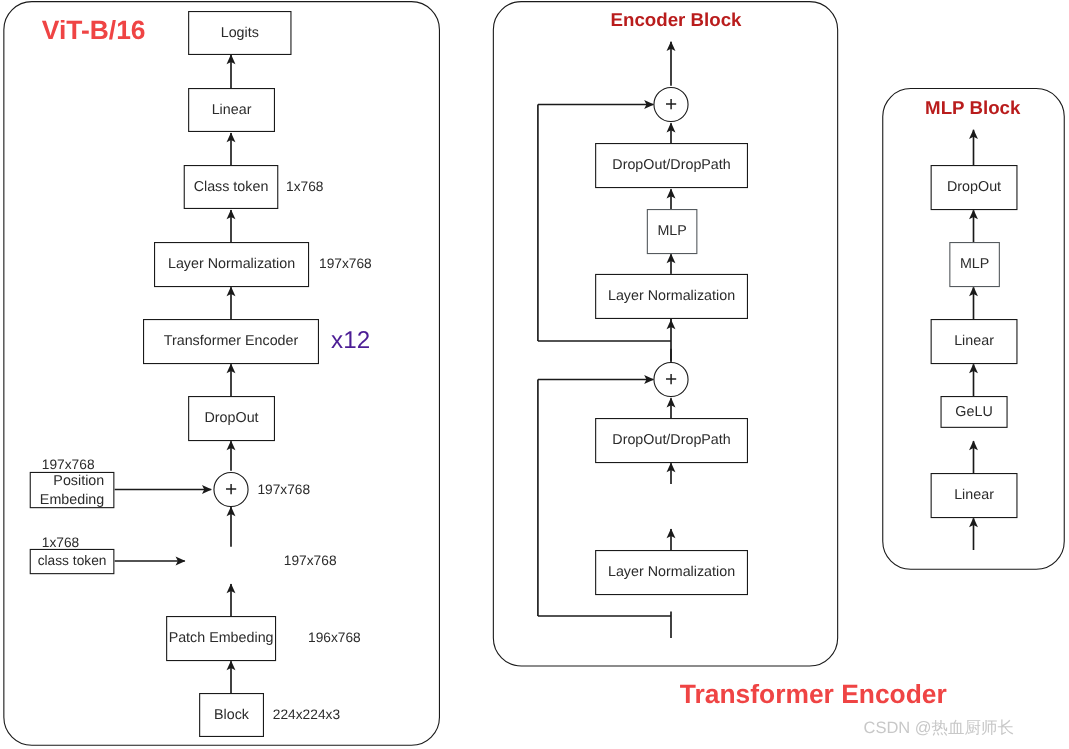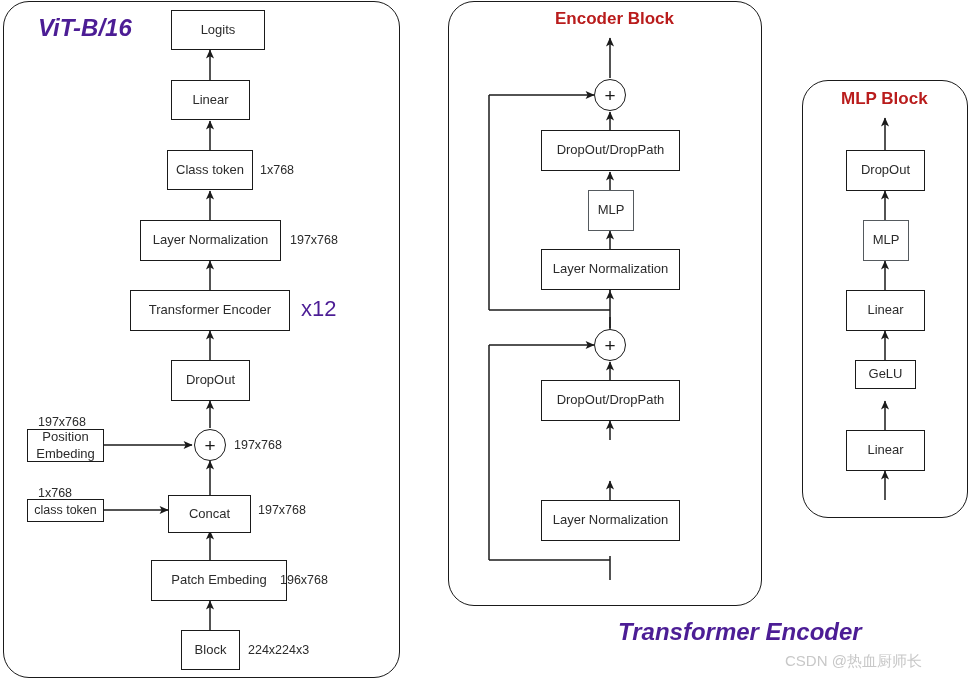--- a/index.html
+++ b/index.html
@@ -63,23 +63,22 @@
     position: absolute;
     font-size: 17px;
     font-weight: bold;
     color: #b91c1c;
     white-space: nowrap;
   }
   .big-title {
     position: absolute;
     font-size: 24px;
     font-weight: bold;
-    color: #4c1d95;
-    white-space: nowrap;
-    font-style: italic;
+    color: #ef4444;
+    white-space: nowrap;
   }
   .mult-label {
     position: absolute;
     font-size: 22px;
     color: #4c1d95;
     white-space: nowrap;
   }
   .plus {
     position: absolute;
     box-sizing: border-box;
@@ -178,34 +177,33 @@
   <div class="node" style="left:130px; top:290px; width:160px; height:41px;">Transformer Encoder</div>
   <div class="mult-label" style="left:301px; top:296px;">x12</div>
 
   <div class="node" style="left:171px; top:360px; width:79px; height:41px;">DropOut</div>
 
   <div class="plus" style="left:194px; top:429px; width:32px; height:32px;">+</div>
   <div class="dim" style="left:234px; top:438px;">197x768</div>
 
   <div class="dim" style="left:38px; top:415px;">197x768</div>
   <div class="node two-line" style="left:27px; top:429px; width:77px; height:33px;">
-    <span style="display:block;">
+    <span style="display:block;text-align:right;">
       
       <span>Position</span><br>
       <span>Embeding</span>
     </span>
   </div>
 
-  <div class="node" style="left:168px; top:495px; width:83px; height:38px;">Concat</div>
   <div class="dim" style="left:258px; top:503px;">197x768</div>
 
   <div class="dim" style="left:38px; top:486px;">1x768</div>
   <div class="node" style="left:27px; top:499px; width:77px; height:23px; font-size:12.5px;">class token</div>
 
-  <div class="node" style="left:151px; top:560px; width:136px; height:41px;">Patch Embeding</div>
+  <div class="node" style="left:151px; top:560px; width:100px; height:41px;">Patch Embeding</div>
   <div class="dim" style="left:280px; top:573px;">196x768</div>
 
   <div class="node" style="left:181px; top:630px; width:59px; height:40px;">Block</div>
   <div class="dim" style="left:248px; top:643px;">224x224x3</div>
 
   <div class="panel" style="left:448px; top:1px; width:314px; height:605px;"></div>
 
   <div class="panel-title" style="left:555px; top:9px;">Encoder Block</div>
 
   <div class="plus" style="left:594px; top:79px; width:32px; height:32px;">+</div>

